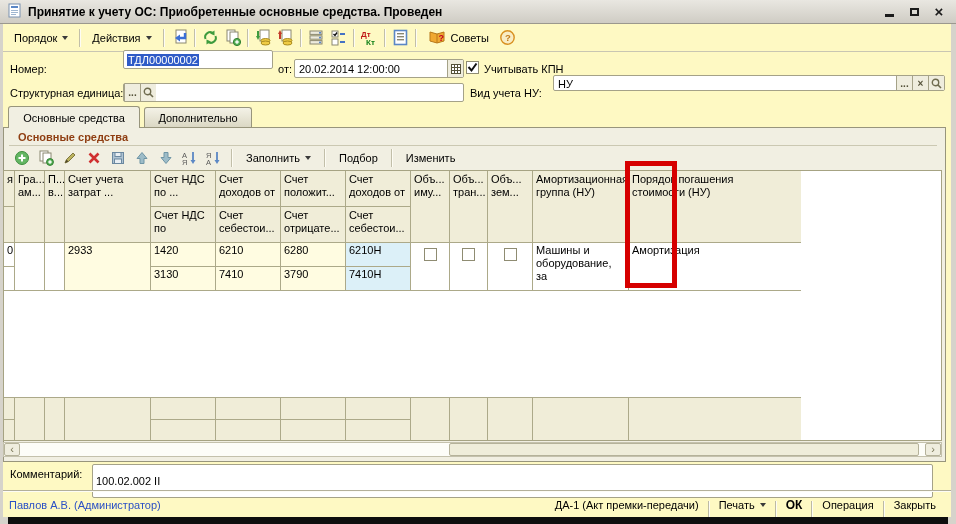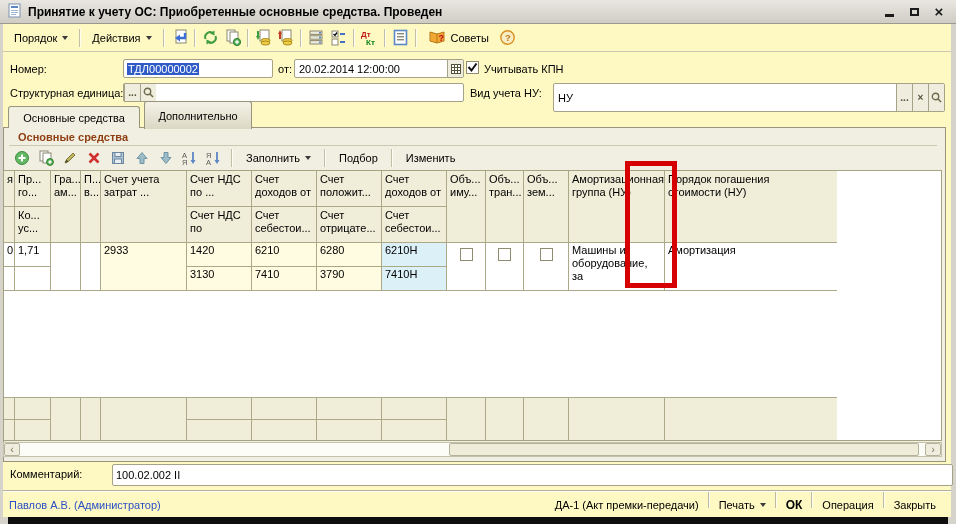--- a/index.html
+++ b/index.html
@@ -31,21 +31,21 @@
          display:flex;align-items:stretch;box-sizing:border-box}
   .field .val{flex:1;display:flex;align-items:center;padding:8px 4px;overflow:hidden}
   .fbtn{min-width:15px;background:#EFEDDE;border-left:1px solid #A5A288;display:flex;
         align-items:center;justify-content:center;color:#55523A;font-size:10px;font-weight:bold}
   .cbox{width:13px;height:13px;background:#fff;border:1px solid #8F8C72;box-sizing:border-box;
         display:flex;align-items:center;justify-content:center}
   
   .tab{position:absolute;border:1px solid #98957C;border-bottom:none;border-radius:3px 3px 0 0;
        display:flex;align-items:center;justify-content:center;box-sizing:border-box}
   .tab.active{top:106px;height:22px;background:#F1EFE2;z-index:6}
-  .tab.inactive{top:101px;height:28px;background:linear-gradient(#F4F2E7,#DBD8C4);z-index:4}
+  .tab.inactive{top:107px;height:20px;background:linear-gradient(#F4F2E7,#DBD8C4);z-index:4}
   .panel{position:absolute;left:3px;top:127px;width:943px;height:335px;border:1px solid #98957C;
          box-sizing:border-box;background:#F1EFE2;z-index:1}
   .section-title{position:absolute;left:18px;top:131px;font-weight:bold;color:#8F3E12;z-index:2}
   .section-line{position:absolute;left:9px;top:145px;width:928px;height:1px;background:#CBC8B2;z-index:2}
   
   .gridbar{position:absolute;left:12px;top:147px;height:21px;display:flex;align-items:center;gap:5px;z-index:2}
   .gb-icon{width:19px;height:19px;display:flex;align-items:center;justify-content:center}
   .gb-txt{display:flex;align-items:center;gap:5px;padding:2px 5px;white-space:nowrap}
   
   .tablewrap{position:absolute;left:3px;top:170px;width:939px;border:1px solid #A6A383;
@@ -75,21 +75,21 @@
           align-items:center;justify-content:center;color:#7A7758;font-size:11px;line-height:1;box-sizing:border-box}
   .sc-track{flex:1;position:relative}
   .sc-thumb{position:absolute;left:429px;top:0;width:470px;height:13px;background:#EFEDDA;
             border:1px solid #B5B29A;border-radius:2px;box-sizing:border-box}
   
   .groove{position:absolute;left:3px;top:490px;width:948px;height:2px;
           border-top:1px solid #B3B09A;border-bottom:1px solid #FDFCF6;box-sizing:border-box}
   .statusbar{position:absolute;left:3px;top:492px;width:948px;height:25px;display:flex;align-items:center;
              padding:0 6px;box-sizing:border-box}
   .user-link{color:#2B50C5;white-space:nowrap}
-  .sb-right{margin-left:auto;display:flex;align-items:flex-start;height:100%}
+  .sb-right{margin-left:auto;display:flex;align-items:flex-end;height:100%}
   .sb-btn{padding:0 9px;display:flex;align-items:center;gap:5px;height:100%;white-space:nowrap}
   .sb-sep{width:1px;height:16px;background:#BDBAA4;border-right:1px solid #FDFCF4}
   .ok{font-weight:bold;font-size:12px}
   .blackbar{position:absolute;left:0;top:517px;width:956px;height:7px;background:#0E0E0E;
             border-left:8px solid #D6D3CB;border-right:8px solid #D6D3CB;box-sizing:border-box}
   
   .annotation{position:absolute;left:625px;top:161px;width:52px;height:127px;border:5px solid #D60000;
               box-sizing:border-box;z-index:30;pointer-events:none}
 </style>
 </head>
@@ -224,21 +224,21 @@
     </span>
     <span class="tb-icon">
       <svg width="17" height="17" viewBox="0 0 17 17">
           <circle cx="8.5" cy="8.5" r="6.7" fill="#F8ECC4" stroke="#D89020" stroke-width="1.4"></circle>
           <text x="6" y="12" font-size="9.5" font-weight="bold" fill="#C07818">?</text>
         </svg>
     </span>
   </div>
 
   <span class="label" style="left:10px;top:63px">Номер:</span>
-  <div class="input" style="left:123px;top:59px;width:150px;height:19px">
+  <div class="input" style="left:123px;top:50px;width:150px;height:19px">
     <span class="sel">ТДЛ00000002</span>
   </div>
   <span class="label" style="left:278px;top:63px">от:</span>
   <div class="field" style="left:294px;top:59px;width:170px;height:19px">
     <span class="val">20.02.2014 12:00:00</span>
     <span class="fbtn">
       <svg width="10" height="10" viewBox="0 0 10 10">
           <rect x="0.5" y="0.5" width="9" height="9" fill="#fff" stroke="#55523A"></rect>
           <path d="M0.5 3.5 h9 M3.5 0.5 v9 M6.5 0.5 v9 M0.5 6.5 h9" stroke="#55523A"></path>
         </svg>
@@ -255,21 +255,21 @@
   <div class="field" style="left:123px;top:83px;width:341px;height:19px">
     <span class="fbtn">...</span>
     <span class="fbtn">
       <svg width="11" height="11" viewBox="0 0 11 11">
           <circle cx="4.5" cy="4.5" r="3.2" fill="none" stroke="#6E6B4E" stroke-width="1.4"></circle>
           <path d="M7 7 L10 10" stroke="#6E6B4E" stroke-width="1.6"></path>
         </svg>
     </span>
   </div>
   <span class="label" style="left:470px;top:87px">Вид учета НУ:</span>
-  <div class="field" style="left:553px;top:83px;width:392px;height:29px">
+  <div class="field" style="left:553px;top:75px;width:392px;height:16px">
     <span class="val">НУ</span>
     <span class="fbtn">...</span>
     <span class="fbtn">×</span>
     <span class="fbtn">
       <svg width="11" height="11" viewBox="0 0 11 11">
           <circle cx="4.5" cy="4.5" r="3.2" fill="none" stroke="#6E6B4E" stroke-width="1.4"></circle>
           <path d="M7 7 L10 10" stroke="#6E6B4E" stroke-width="1.6"></path>
         </svg>
     </span>
   </div>
@@ -369,37 +369,20 @@
         <div class="td">
           <div class="td-cell tr">0</div>
           <div class="td-cell bot tr"></div>
         </div>
         <div class="gap"></div>
         <div class="tf">
           <div class="tf-cell"></div>
           <div class="tf-cell bot"></div>
         </div>
       </div>
-      <div class="col" style="width: 36px;">
-        <div class="th">
-          <div class="th-cell">Пр...
-го...</div>
-          <div class="th-cell bot">Ко...
-ус...</div>
-        </div>
-        <div class="td">
-          <div class="td-cell">1,71</div>
-          <div class="td-cell bot"></div>
-        </div>
-        <div class="gap"></div>
-        <div class="tf">
-          <div class="tf-cell"></div>
-          <div class="tf-cell bot"></div>
-        </div>
-      </div>
       <div class="col" style="width: 30px;">
         <div class="th">
           <div class="th-cell">Гра...
 ам...</div>
         </div>
         <div class="td">
           <div class="td-cell"></div>
         </div>
         <div class="gap"></div>
         <div class="tf">
@@ -569,21 +552,21 @@
 
   <div class="hscroll">
     <span class="sc-btn">‹</span>
     <span class="sc-track">
       <span class="sc-thumb"></span>
     </span>
     <span class="sc-btn">›</span>
   </div>
 
   <span class="label" style="left:10px;top:468px">Комментарий:</span>
-  <div class="input" style="left:112px;top:464px;width:841px;height:22px">
+  <div class="input" style="left:92px;top:464px;width:841px;height:34px">
     <span>100.02.002 II</span>
   </div>
 
   <div class="groove"></div>
 
   <div class="statusbar">
     <span class="user-link">Павлов А.В. (Администратор)</span>
     <span class="sb-right">
       <span class="sb-btn">
         <span>ДА-1 (Акт премки-передачи)</span>

